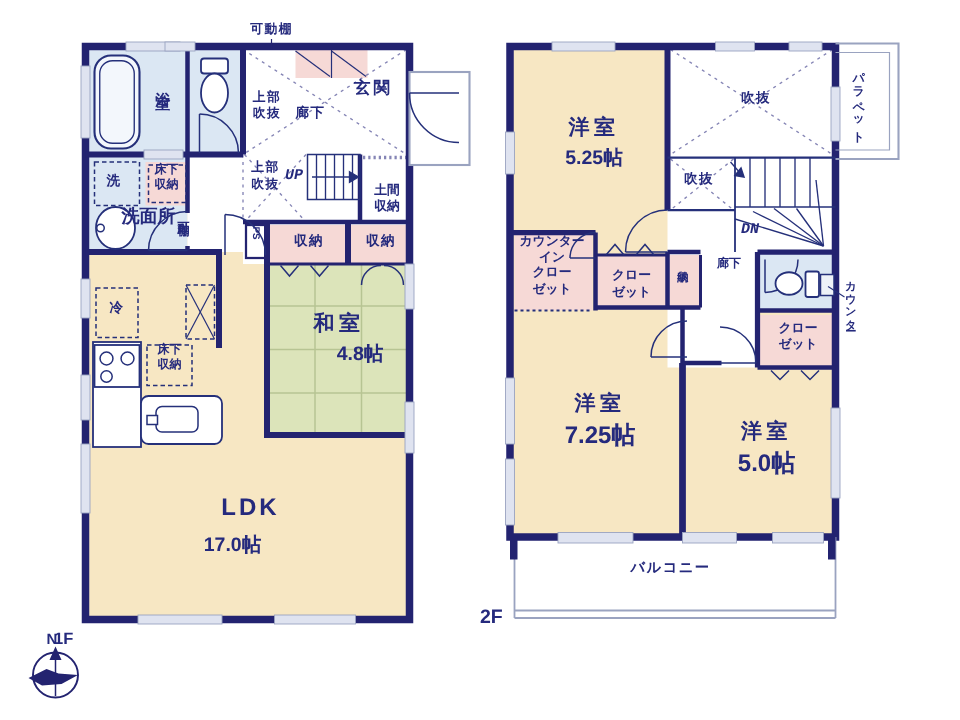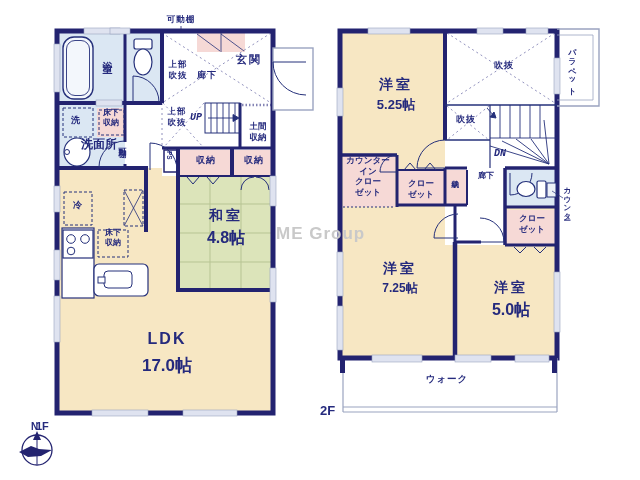--- a/index.html
+++ b/index.html
@@ -299,48 +299,47 @@
 <div class="lb v" style="left:116px;top:141px;font-size:8px;letter-spacing:1px">可動棚</div>
 <div class="lb c" style="left:177px;top:106px;font-size:8.5px">上部
 吹抜</div>
 <div class="lb c it" style="left:196px;top:111px;font-size:10px">UP</div>
 <div class="lb c" style="left:258px;top:121px;font-size:8.5px;letter-spacing:0">土間
 収納</div>
 <div class="lb v" style="left:165px;top:151px;font-size:6.5px;letter-spacing:0">PS</div>
 <div class="lb c" style="left:206px;top:155px;font-size:9px">収納</div>
 <div class="lb c" style="left:254px;top:155px;font-size:9px">収納</div>
 <div class="lb c" style="left:226px;top:206px;font-size:14px;letter-spacing:3px">和室</div>
-<div class="lb c" style="left:226px;top:228px;font-size:16px;letter-spacing:0">4.8帖</div>
+<div class="lb c" style="left:240px;top:228px;font-size:13px;letter-spacing:0">4.8帖</div>
 <div class="lb c" style="left:78px;top:200px;font-size:9px">冷</div>
 <div class="lb c" style="left:113px;top:228px;font-size:8px;letter-spacing:0">床下
 収納</div>
 <div class="lb c" style="left:167px;top:329px;font-size:16px;letter-spacing:2px">LDK</div>
-<div class="lb c" style="left:167px;top:355px;font-size:17px;letter-spacing:0">17.0帖</div>
+<div class="lb c" style="left:155px;top:355px;font-size:13px;letter-spacing:0">17.0帖</div>
 <div class="lb" style="left:36px;top:419px;font-size:11px;letter-spacing:0">1F</div>
 
 <div class="lb c" style="left:396px;top:75px;font-size:14px;letter-spacing:3px">洋室</div>
 <div class="lb c" style="left:396px;top:97px;font-size:13px;letter-spacing:0">5.25帖</div>
 <div class="lb c" style="left:504px;top:60px;font-size:9px">吹抜</div>
 <div class="lb c" style="left:466px;top:114px;font-size:9px">吹抜</div>
 <div class="lb v" style="left:566px;top:42px;font-size:8px;letter-spacing:1px">パラペット</div>
 <div class="lb c it" style="left:500px;top:147px;font-size:10px">DN</div>
 <div class="lb c" style="left:368px;top:155px;font-size:8.5px;letter-spacing:0;line-height:1.25">カウンター
 イン
 クロー
 ゼット</div>
 <div class="lb c" style="left:421px;top:178px;font-size:8.5px;letter-spacing:0">クロー
 ゼット</div>
 <div class="lb v" style="left:450px;top:174px;font-size:7.5px;letter-spacing:0">収納</div>
 <div class="lb c" style="left:486px;top:171px;font-size:8px;letter-spacing:0">廊下</div>
 <div class="lb v" style="left:562px;top:182px;font-size:7.5px;letter-spacing:0">カウンター</div>
 <div class="lb c" style="left:532px;top:213px;font-size:8.5px;letter-spacing:0">クロー
 ゼット</div>
 <div class="lb c" style="left:400px;top:259px;font-size:14px;letter-spacing:3px">洋室</div>
-<div class="lb c" style="left:400px;top:281px;font-size:12px;letter-spacing:0">7.25帖</div>
+<div class="lb c" style="left:400px;top:281px;font-size:16px;letter-spacing:0">7.25帖</div>
 <div class="lb c" style="left:511px;top:278px;font-size:14px;letter-spacing:3px">洋室</div>
 <div class="lb c" style="left:511px;top:300px;font-size:16px;letter-spacing:0">5.0帖</div>
-<div class="lb c" style="left:447px;top:373px;font-size:9.5px">ウォーク</div>
+<div class="lb c" style="left:447px;top:373px;font-size:9.5px">バルコニー</div>
 <div class="lb" style="left:320px;top:403px;font-size:13px;letter-spacing:0">2F</div>
 
 <div class="lb" style="left:31px;top:420px;font-size:10px;letter-spacing:0">N</div>
-<div class="wm" style="left:276px;top:224px">ME Group</div>
 
 </div>
 
 </body></html>

